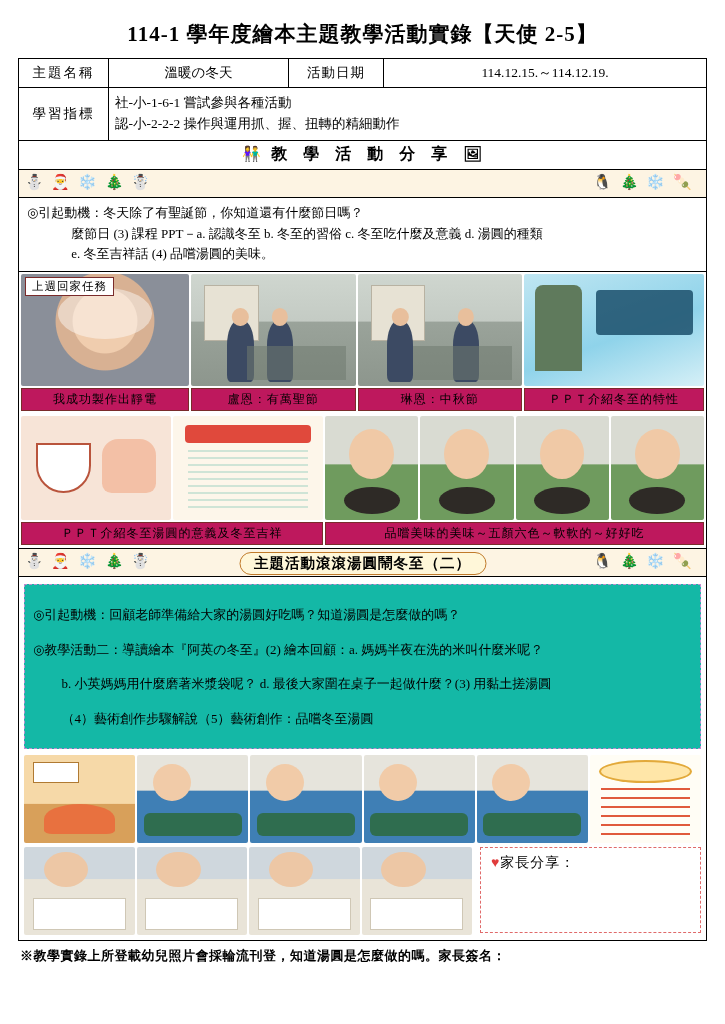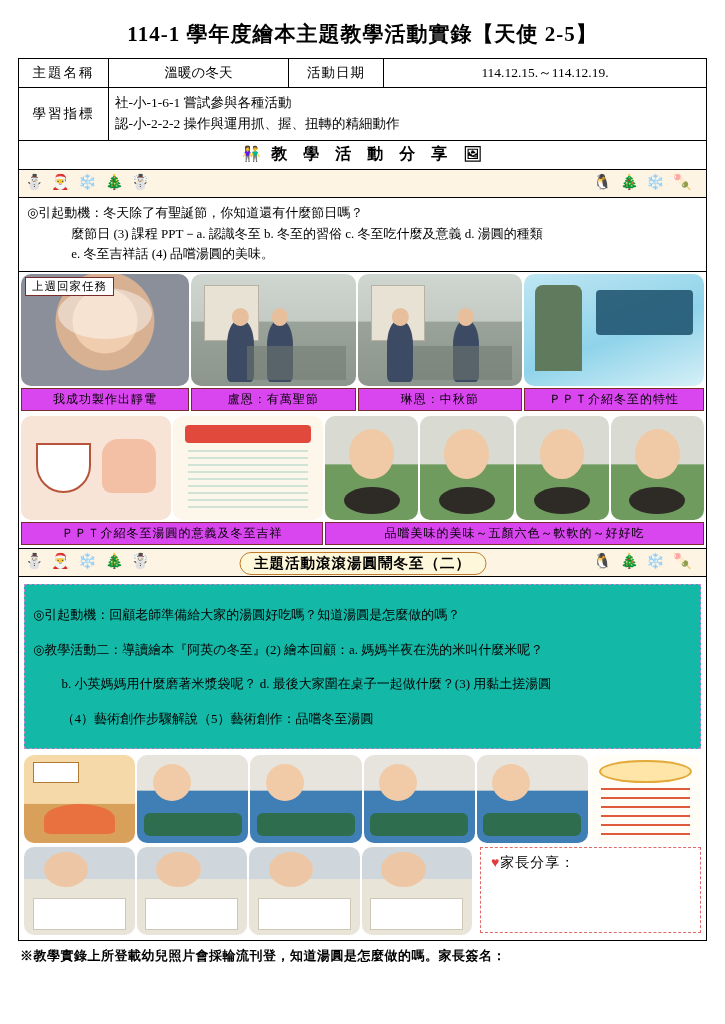--- a/index.html
+++ b/index.html
@@ -82,29 +82,29 @@
     padding: 6px 8px;
     font-size: 13px;
     line-height: 1.65;
     background: #14b8a6;
   }
 
   .outer { border: 1px solid #000; border-top: none; }
 
   
   .strip { display: flex; gap: 2px; padding: 2px; background: #fff; }
-  .photo { position: relative; overflow: hidden; border-radius: 10px; }
+  .photo { position: relative; overflow: hidden; border-radius: 2px; }
   .cap-row { display: flex; gap: 2px; padding: 0 2px 3px 2px; }
   .cap {
     border: 1px solid #7a2b2b;
     font-size: 12px;
     text-align: center;
     padding: 2px 0;
     letter-spacing: 1px;
-    background: #d946ef;
+    background: #be185d;
     white-space: nowrap;
     overflow: hidden;
   }
 
   
   .ph { width:100%; height:100%; position:relative; }
   .classroom { background: linear-gradient(#cfd6cf 0%, #c4cbc4 42%, #9aa39a 43%, #8d968d 100%); }
   .classroom:before {
     content:""; position:absolute; left:8%; top:10%; width:32%; height:48%;
     background:#e7e2d4; border:1px solid #b8b2a2;

